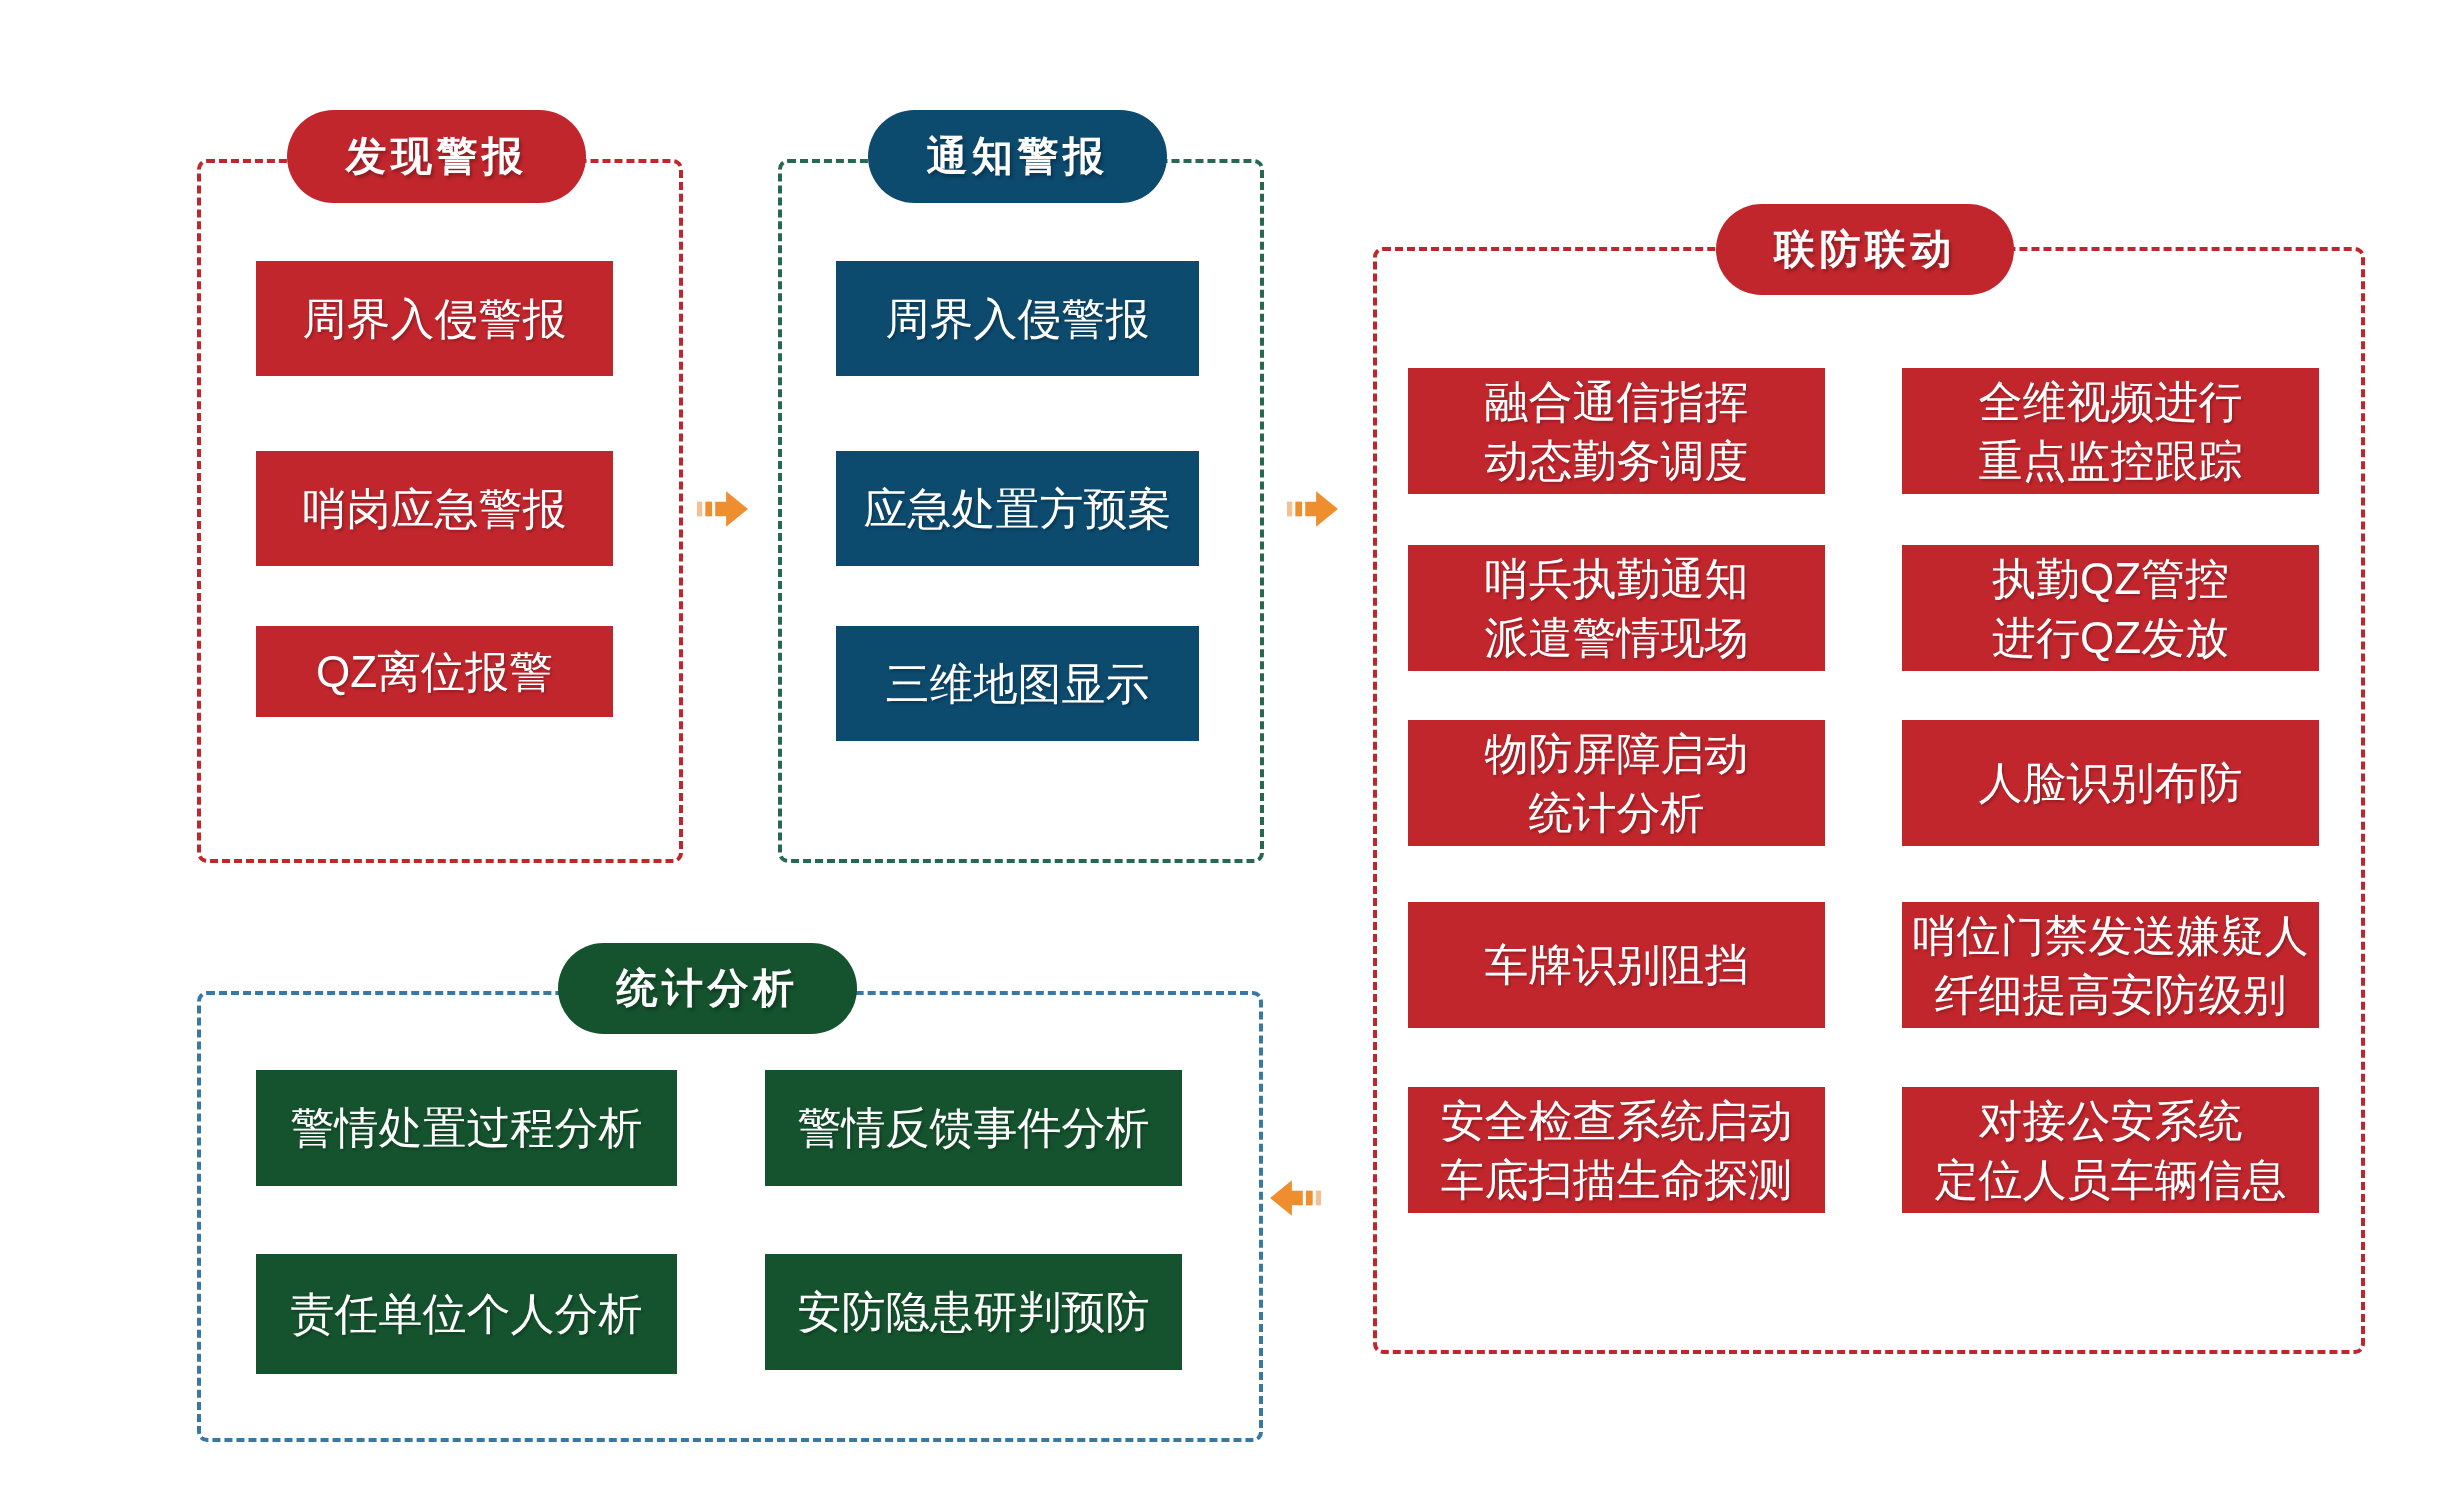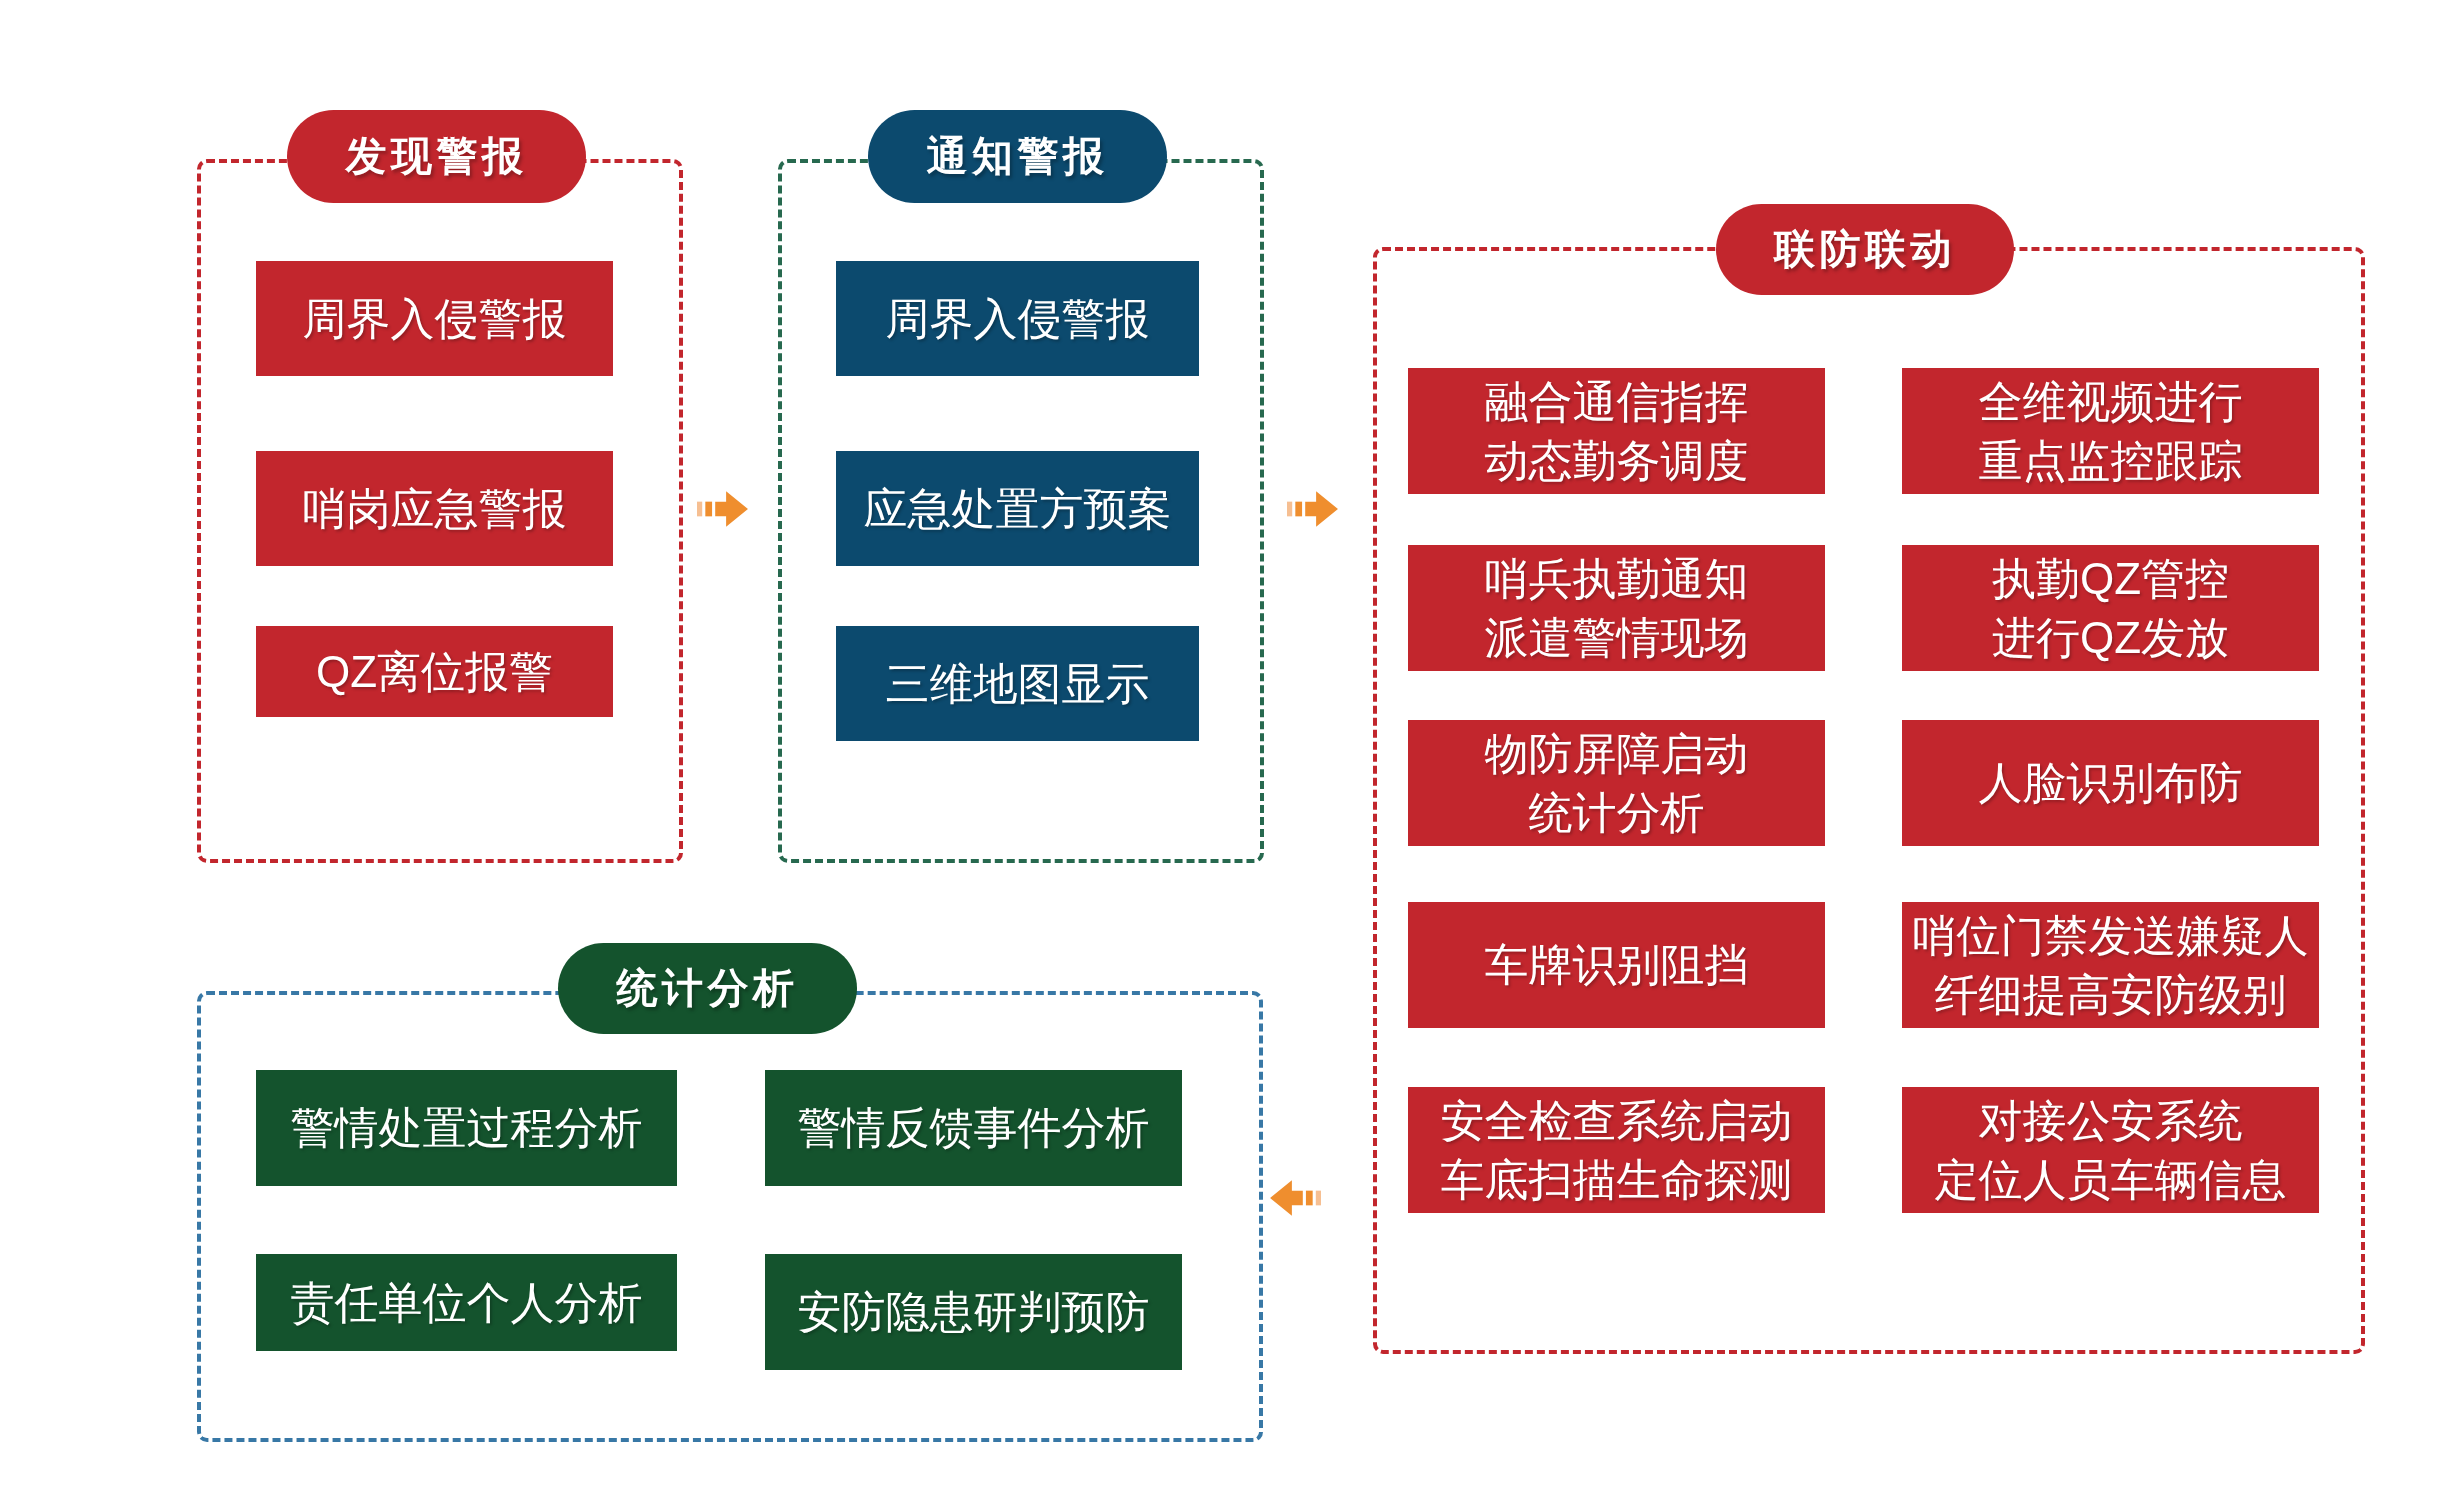--- a/index.html
+++ b/index.html
@@ -85,21 +85,21 @@
 
   <div class="node bg-red" style="left:1408px;top:1087px;width:417px;height:126px">安全检查系统启动
 车底扫描生命探测</div>
   <div class="node bg-red" style="left:1902px;top:1087px;width:417px;height:126px">对接公安系统
 定位人员车辆信息</div>
 
   <div class="section-border border-blue" style="left:197px;top:991px;width:1058px;height:443px"></div>
   <div class="pill bg-blue" style="left:558px;top:943px;width:299px;height:91px">统计分析</div>
   <div class="node bg-blue" style="left:256px;top:1070px;width:421px;height:116px">警情处置过程分析</div>
   <div class="node bg-blue" style="left:765px;top:1070px;width:417px;height:116px">警情反馈事件分析</div>
-  <div class="node bg-blue" style="left:256px;top:1254px;width:421px;height:97px">责任单位个人分析</div>
+  <div class="node bg-blue" style="left:256px;top:1254px;width:421px;height:120px">责任单位个人分析</div>
   <div class="node bg-blue" style="left:765px;top:1254px;width:417px;height:116px">安防隐患研判预防</div>
 
   <div class="arrow" style="left:697px;top:488px;width:52px;height:42px">
     <svg width="52" height="42" viewBox="0 0 100 80" preserveAspectRatio="none">
       <rect x="0" y="26" width="10" height="28" fill="#F6BF92"></rect>
       <rect x="16" y="26" width="13" height="28" fill="#EF8E2E"></rect>
       <polygon points="35,26 56,26 56,6 98,40 56,74 56,54 35,54" fill="#EF8E2E"></polygon>
     </svg>
   </div>
   <div class="arrow" style="left:1287px;top:488px;width:52px;height:42px">

